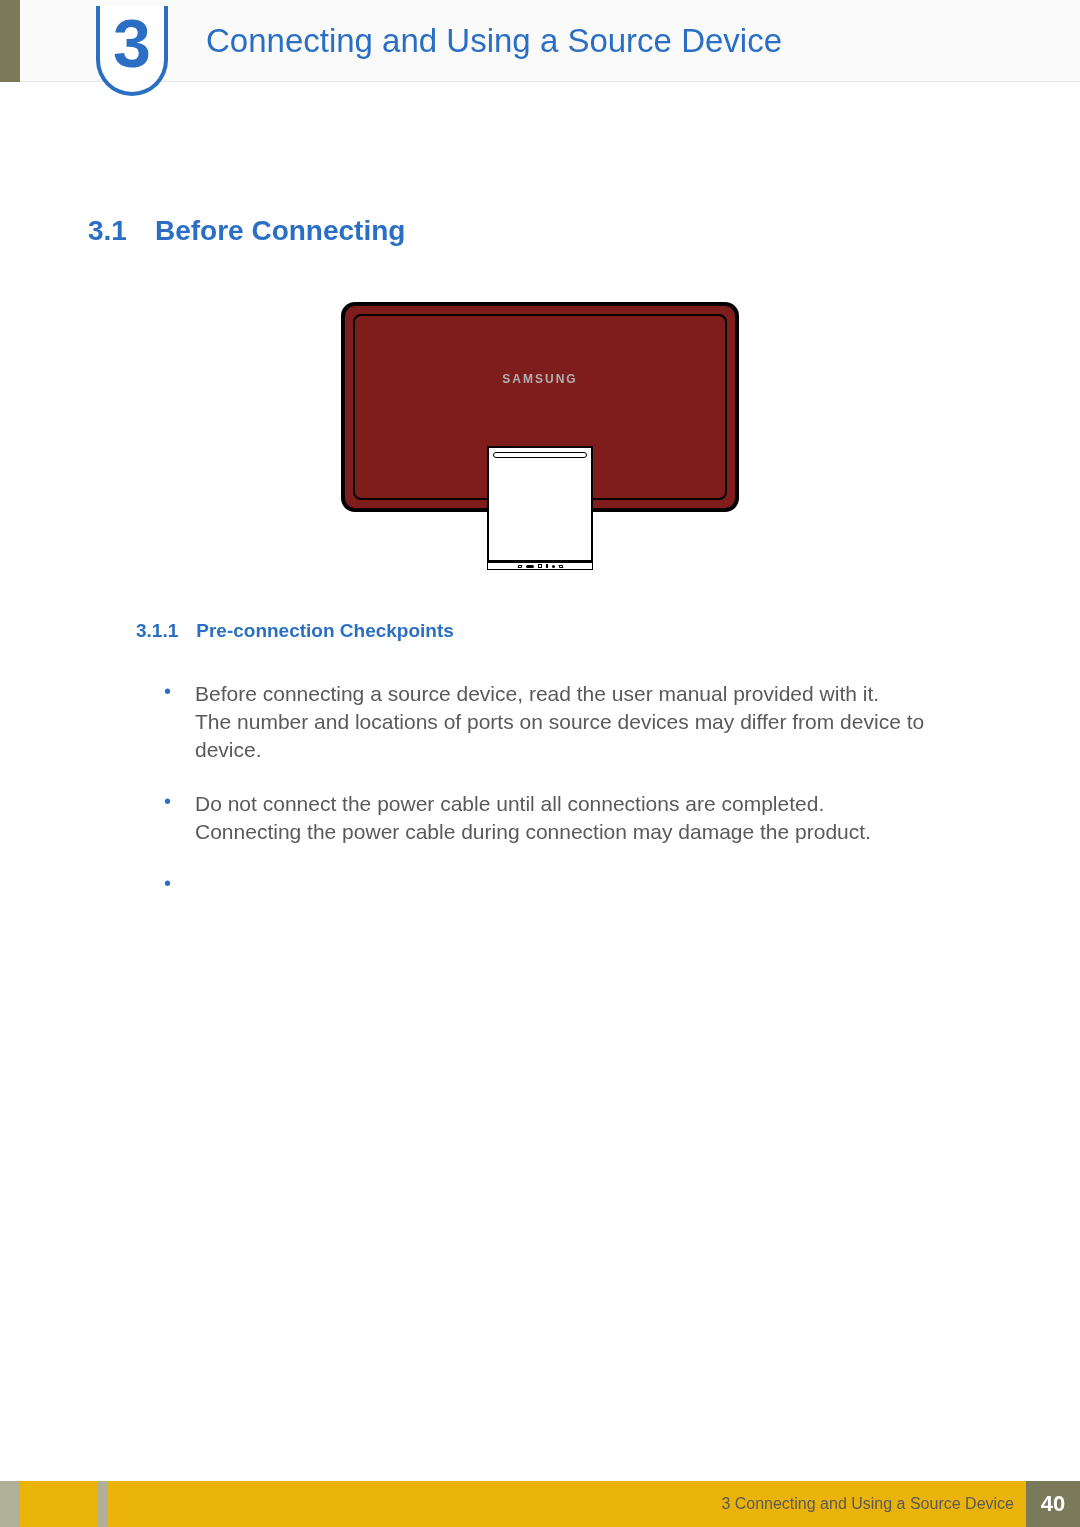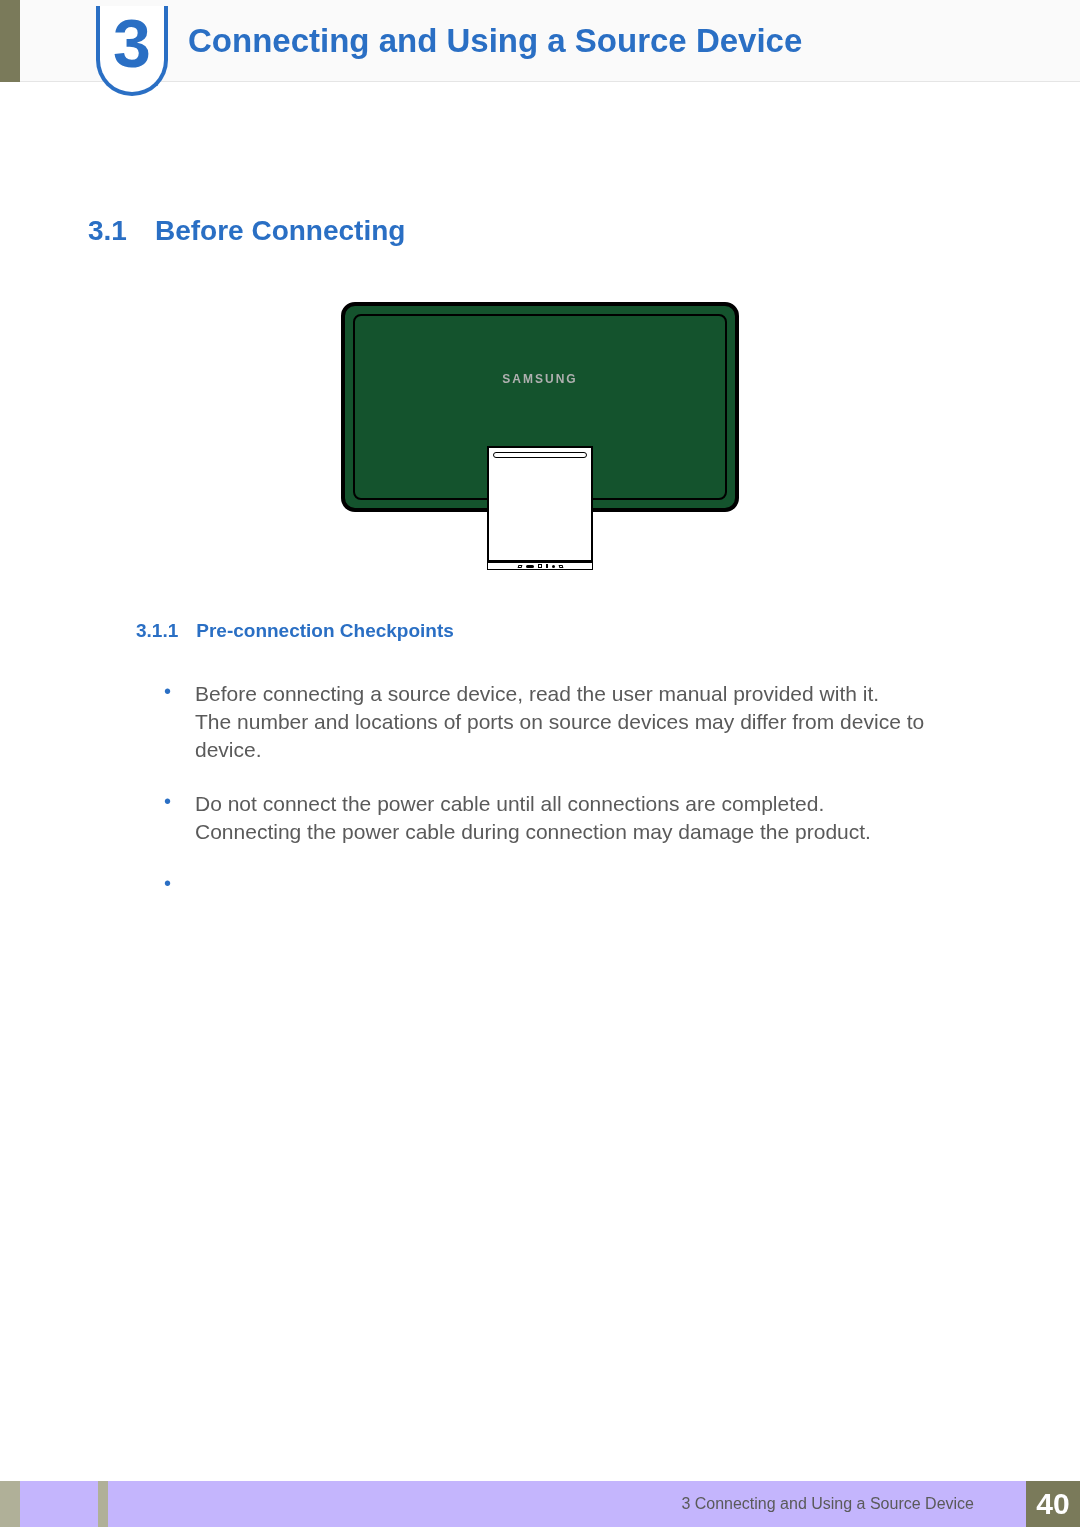--- a/index.html
+++ b/index.html
@@ -52,23 +52,23 @@
     .chapter-number {
       font-size: 68px;
       font-weight: bold;
       color: #2a6fc4;
       line-height: 1;
       position: relative;
       top: -6px;
     }
 
     .chapter-title {
-      margin-left: 20px;
+      margin-left: 38px;
       font-size: 33px;
-      font-weight: bold;
+      font-weight: normal;
       color: #2a6fc4;
     }
 
     .content {
       padding: 0 88px;
     }
 
     .section-heading {
       margin-top: 112px;
       display: flex;
@@ -95,21 +95,21 @@
       height: 268px;
       position: relative;
     }
 
     .monitor-outer {
       width: 398px;
       height: 210px;
       border: 4px solid #000;
       border-radius: 14px;
       position: relative;
-      background: #14532d;
+      background: #7f1d1d;
     }
 
     .monitor-inner {
       position: absolute;
       top: 8px;
       left: 8px;
       right: 8px;
       bottom: 8px;
       border: 2px solid #000;
       border-radius: 8px;
@@ -212,21 +212,21 @@
       color: #5a5a5a;
       line-height: 28px;
     }
 
     .footer {
       position: absolute;
       bottom: 0;
       left: 0;
       right: 0;
       height: 46px;
-      background: #c4b5fd;
+      background: #eab308;
       display: flex;
       align-items: center;
       justify-content: flex-end;
     }
 
     .footer-accent-left {
       position: absolute;
       left: 0;
       top: 0;
       width: 20px;
@@ -245,28 +245,27 @@
 
     .footer-text {
       font-size: 16px;
       color: #5a5a5a;
       margin-right: 12px;
     }
 
     .footer-page {
       background: #7a7a5a;
       color: #fff;
-      font-size: 30px;
+      font-size: 22px;
       font-weight: bold;
       width: 54px;
       height: 46px;
       display: flex;
       align-items: center;
       justify-content: center;
-      margin-left: 40px;
     }
   </style>
 </head>
 <body>
 
 <div class="header-bar">
   <div class="header-accent-left"></div>
   <div class="chapter-badge">
     <span class="chapter-number">3</span>
   </div>

